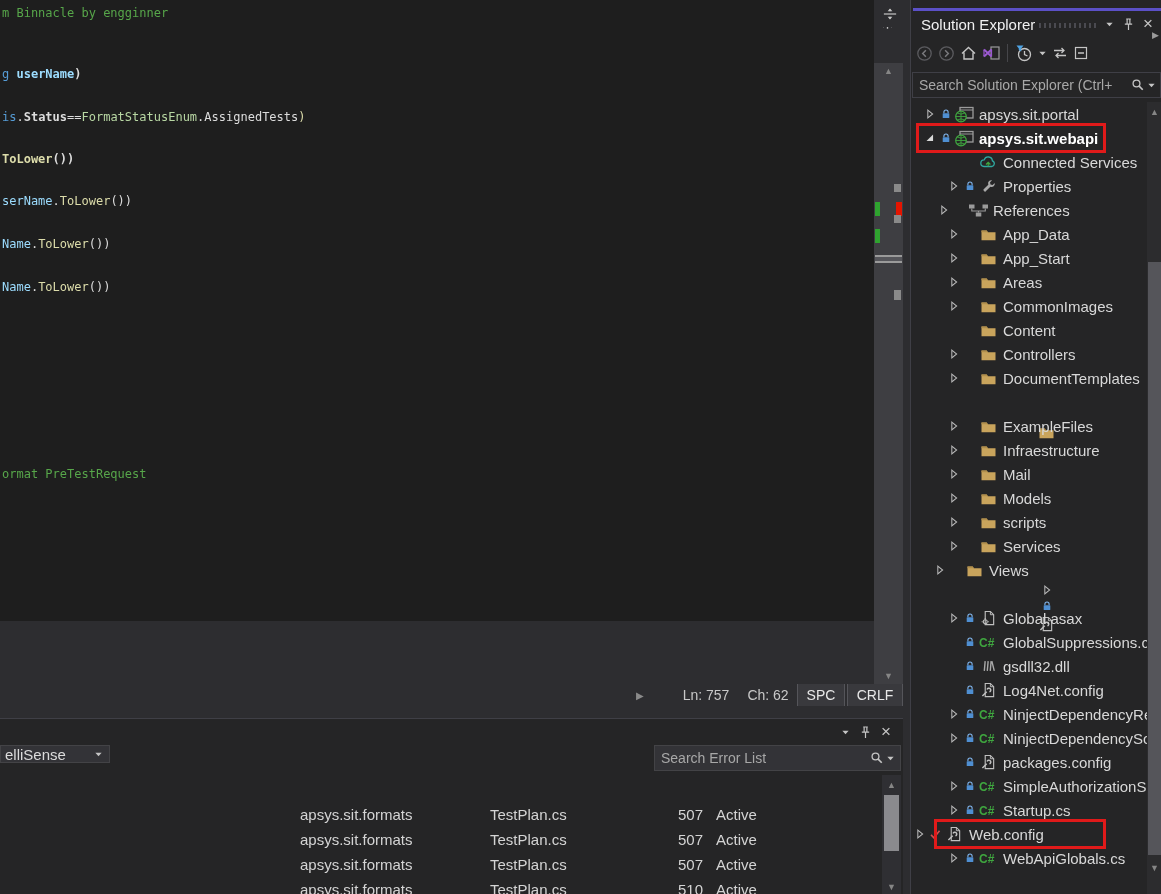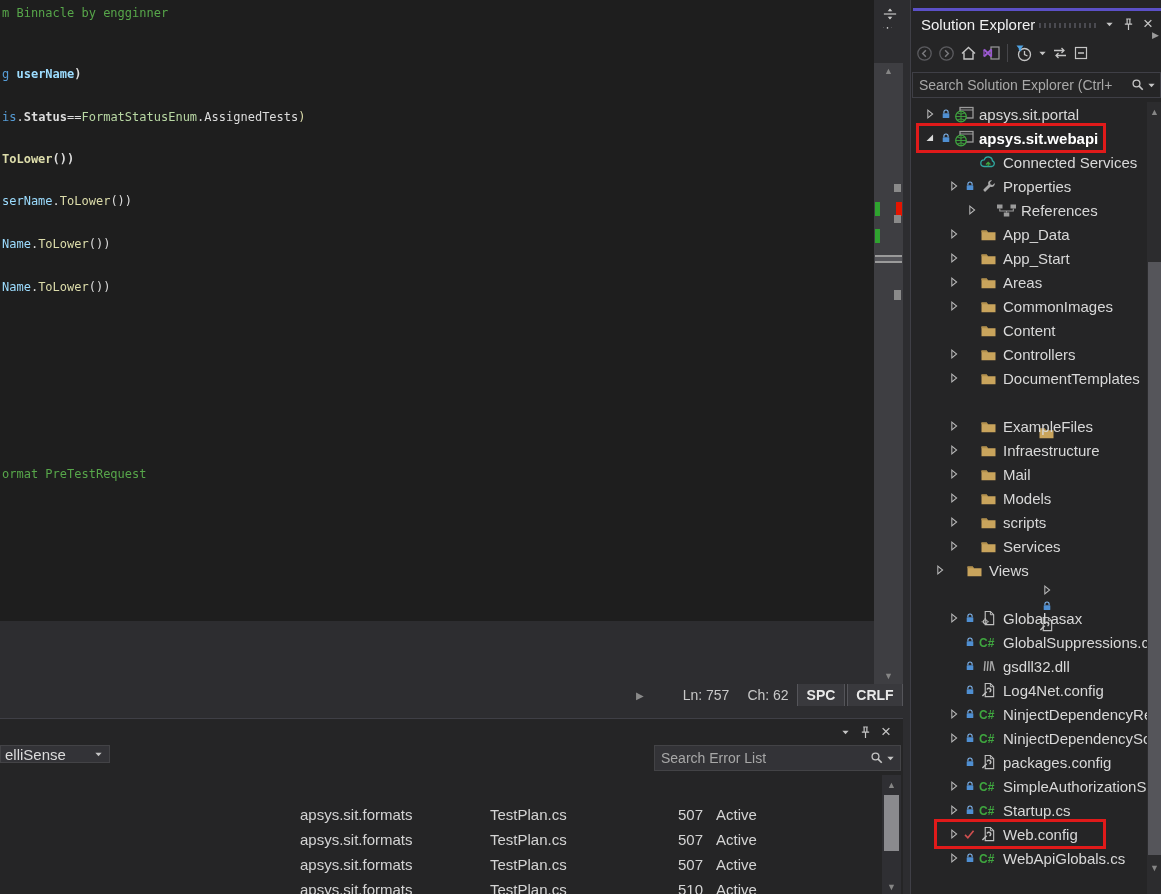--- a/index.html
+++ b/index.html
@@ -50,21 +50,21 @@
   .sb-mark { position:absolute; }
   #editor-sb-thumb { position:absolute; left:1px; right:1px; top:192px; height:8px;
                      border-top:2px solid #9a9a9a; border-bottom:2px solid #9a9a9a; background:#55555a; }
 
   
   #status-bar { left:0; top:684px; width:903px; height:22px; background:#2d2d30;
                 display:flex; align-items:center; color:#c8c8c8; font-size:14px; }
   #status-arrow { position:absolute; left:636px; color:#8a8a8a; font-size:10px; }
   .stat { position:absolute; top:0; height:22px; display:flex; align-items:center; justify-content:center; }
   #stat-ln { left:672px; width:68px; } #stat-ch { left:742px; width:52px; }
-  .stat-box { background:#39393d; border-left:1px solid #55555a; border-right:1px solid #55555a; color:#e8e8e8;font-weight:bold; }
+  .stat-box { background:#39393d; border-left:1px solid #55555a; border-right:1px solid #55555a; color:#e8e8e8; }
   #stat-spc { left:797px; width:48px; } #stat-crlf { left:847px; width:56px; }
 
   
   #error-panel { left:0; top:718px; width:903px; height:176px; background:#252526;
                  border-top:1px solid #3f3f46; }
   #error-top-icons { position:absolute; right:12px; top:3px; display:flex; gap:10px; align-items:center; color:#c5c5c5; }
   #intellisense-combo { position:absolute; left:0; top:26px; width:110px; height:18px;
                         background:#333337; border:1px solid #434346; display:flex; align-items:center;
                         padding-left:4px; color:#dcdcdc; }
   #intellisense-combo .dd { position:absolute; right:6px; }
@@ -463,21 +463,21 @@
           </span>
           <span class="slot-type">
             <span class="ic">
               <svg width="15" height="15" viewBox="0 0 16 16">
                 <path d="M14.6 4.2 a3.4 3.4 0 0 1 -4.6 4 L5.6 12.6 a1.6 1.6 0 1 1 -2.2 -2.2 L7.8 6 a3.4 3.4 0 0 1 4 -4.6 L9.6 3.6 l.5 2.3 2.3.5 z" fill="#a8a8a8"></path>
               </svg>
             </span>
           </span>
           <span class="lbl">Properties</span>
         </div>
-        <div class="tree-row" style="top: 96px; padding-left: 52px;">
+        <div class="tree-row" style="top: 96px; padding-left: 24px;">
           <span class="slot-chev">
             <span class="ic">
               <svg width="14" height="14" viewBox="0 0 16 16">
                 <path d="M5.5 3.5 L11 8 L5.5 12.5 Z" fill="none" stroke="#b8b8b8" stroke-width="1.2"></path>
               </svg>
             </span>
           </span>
           <span class="slot-badge"></span>
           <span class="slot-type">
             <span class="ic">
@@ -992,21 +992,21 @@
           </span>
           <span class="slot-type">
             <span class="ic">
               <svg width="18" height="14" viewBox="0 0 18 14">
                 <text x="0" y="11.5" font-size="12" font-weight="bold" fill="#3fa63f" font-family="Liberation Sans,sans-serif">C#</text>
               </svg>
             </span>
           </span>
           <span class="lbl">Startup.cs</span>
         </div>
-        <div class="tree-row" style="top: 720px; padding-left: 34px;">
+        <div class="tree-row" style="top: 720px; ">
           <span class="slot-chev">
             <span class="ic">
               <svg width="14" height="14" viewBox="0 0 16 16">
                 <path d="M5.5 3.5 L11 8 L5.5 12.5 Z" fill="none" stroke="#b8b8b8" stroke-width="1.2"></path>
               </svg>
             </span>
           </span>
           <span class="slot-badge">
             <span class="ic">
               <svg width="13" height="13" viewBox="0 0 16 16">

